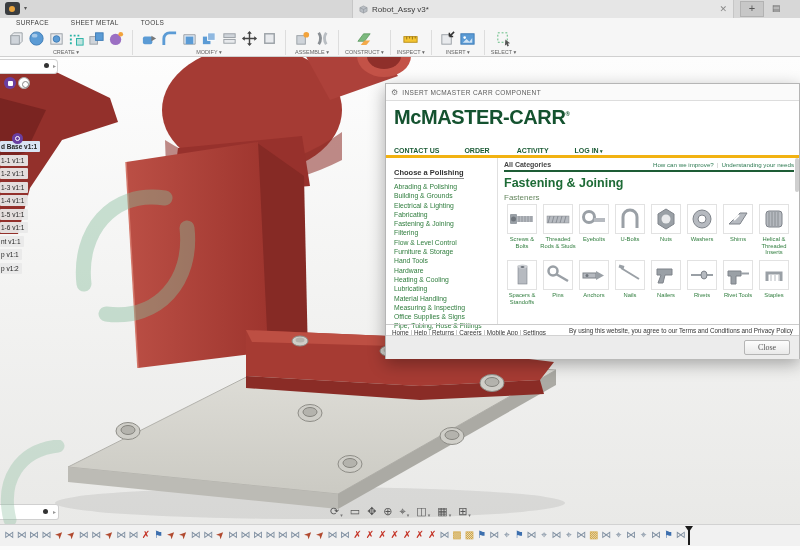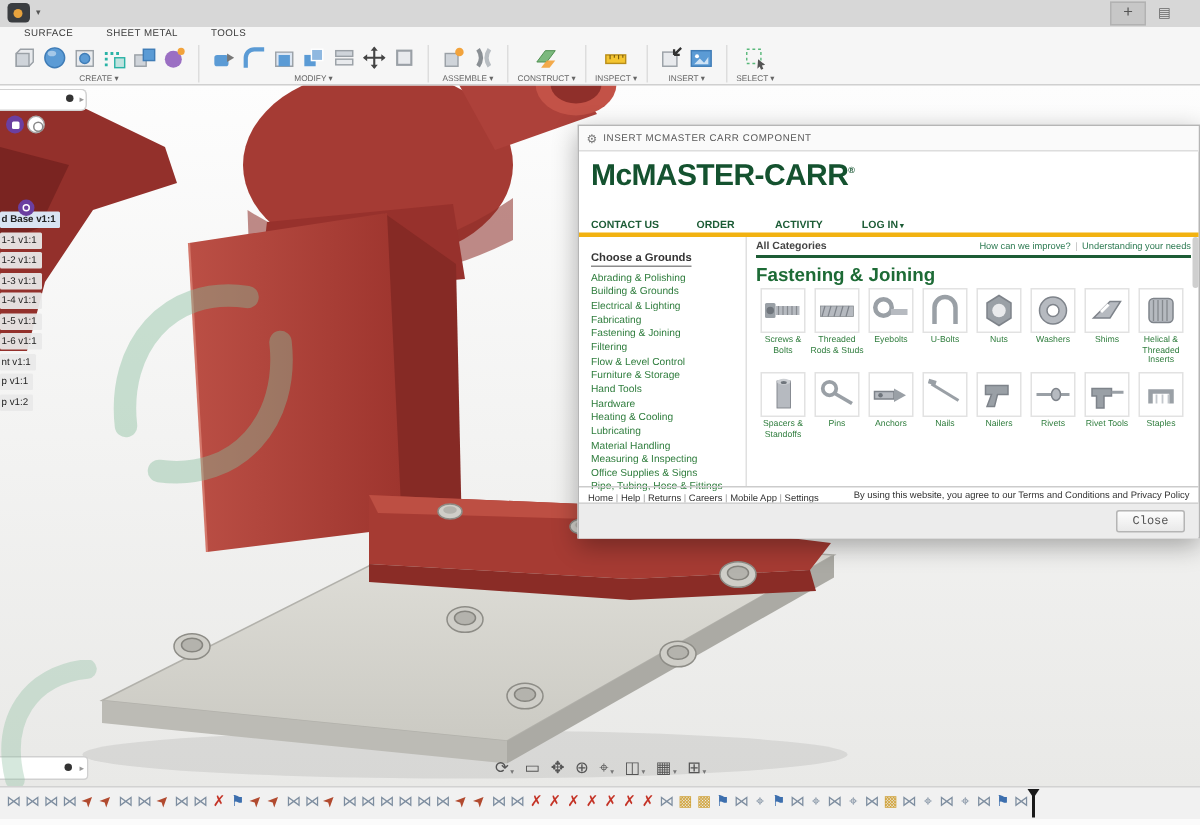--- a/index.html
+++ b/index.html
@@ -77,21 +77,21 @@
   .ptile{text-align:center;}
   .picon{width:30px;height:30px;margin:0 auto;border:1px solid #e2e2e2;box-sizing:border-box;display:flex;align-items:center;justify-content:center;background:#fff;}
   .picon svg{width:26px;height:26px;}
   .plabel{font-size:5.8px;line-height:6.6px;color:#2f7d3d;margin-top:2px;}
   #scrollthumb{position:absolute;right:0;top:0;width:4px;height:34px;background:#cfcfcf;border-radius:2px;}
   #dlgfooter{position:absolute;left:0;top:240px;width:100%;height:11px;border-top:1px solid #ccc;display:flex;align-items:center;padding:0 6px;box-sizing:border-box;}
   .flink{font-size:6.3px;color:#333;}
   .flink+.flink::before{content:" | ";color:#999;}
   #legal{margin-left:auto;font-size:6.3px;color:#333;}
   #dlgstrip{position:absolute;left:0;top:251px;width:100%;height:23px;background:#ececec;border-top:1px solid #d2d2d2;}
-  #closebtn{position:absolute;right:9px;top:4px;width:46px;height:15px;font-size:8px;color:#555;background:linear-gradient(#fdfdfd,#e9e9e9);border:1px solid #b5b5b5;border-radius:2px;font-family:Liberation Mono, monospace;}
+  #closebtn{position:absolute;right:9px;top:4px;width:46px;height:15px;font-size:8px;color:#555;background:linear-gradient(#fdfdfd,#e9e9e9);border:1px solid #b5b5b5;border-radius:2px;font-family:Liberation Serif, serif;}
   
   #viewbar{position:absolute;left:330px;top:505px;display:flex;gap:7px;align-items:center;z-index:25;}
   .vitem{font-size:11px;color:#555;display:flex;align-items:flex-end;}
   .vitem .caret{font-size:5px;color:#777;margin-left:1px;}
   #commentbar{position:absolute;left:0;top:504px;width:58px;height:14px;background:#fff;border:1px solid #d0d0d0;border-left:none;border-radius:0 3px 3px 0;z-index:25;}
   #commentbar .dot{position:absolute;right:10px;top:4px;width:5px;height:5px;border-radius:50%;background:#333;}
   #commentbar .arr{position:absolute;right:2px;top:3px;font-size:6px;color:#999;}
   #timeline{position:absolute;left:0;top:524px;width:800px;height:22px;background:#f1f1f1;border-top:1px solid #d2d2d2;z-index:40;box-sizing:border-box;}
   #tlicons{position:absolute;left:3px;top:3px;display:flex;}
   .tli{width:12.45px;text-align:center;font-size:10px;line-height:13px;}
@@ -182,20 +182,28 @@
       <div class="chip">1-6 v1:1</div>
       <div class="chip">nt v1:1</div>
       <div class="chip">p v1:1</div>
       <div class="chip">p v1:2</div>
     </div>
   <div id="chipicon"></div>
 
   <div id="titlebar">
     <div id="homebtn"></div>
     <span id="homecaret">▾</span>
+    <div id="doctab">
+      <svg class="cube" viewBox="0 0 10 10">
+          <path d="M1 3 L5 1 L9 3 L9 7 L5 9 L1 7 Z" fill="#b9bec4" stroke="#8a8f95" stroke-width=".6"></path>
+          <path d="M1 3 L5 5 L9 3 M5 5 L5 9" stroke="#8a8f95" stroke-width=".6" fill="none"></path>
+        </svg>
+      <span class="ttl">Robot_Assy v3*</span>
+      <span class="x">✕</span>
+    </div>
     <div id="plusbtn">+</div>
     <span id="panelbtn">▤</span>
   </div>
 
   <div id="ribbon">
     <div id="ribbontabs">
         <span class="rtab">SURFACE</span>
         <span class="rtab">SHEET METAL</span>
         <span class="rtab">TOOLS</span>
       </div>
@@ -371,21 +379,21 @@
     <div id="logo"><span>McMASTER-CARR</span><sup>®</sup></div>
     <div id="mcnav">
         <span class="mclink" style="margin-right: 25px;">CONTACT US</span>
         <span class="mclink" style="margin-right: 27px;">ORDER</span>
         <span class="mclink" style="margin-right: 26px;">ACTIVITY</span>
         <span class="mclink" style="margin-right: 0px;">LOG IN<span class="caret"> ▾</span></span>
       </div>
     <div id="yellowbar"></div>
     <div id="dlgbody">
       <div id="sidebar">
-        <h3>Choose a Grounds</h3>
+        <h3>Choose a Polishing</h3>
         <div id="catlist">
             <div class="cat">Abrading &amp; Polishing</div>
             <div class="cat">Building &amp; Grounds</div>
             <div class="cat">Electrical &amp; Lighting</div>
             <div class="cat">Fabricating</div>
             <div class="cat">Fastening &amp; Joining</div>
             <div class="cat">Filtering</div>
             <div class="cat">Flow &amp; Level Control</div>
             <div class="cat">Furniture &amp; Storage</div>
             <div class="cat">Hand Tools</div>
@@ -401,20 +409,21 @@
       <div id="main">
         <div id="crumbrow">
           <span id="crumb">All Categories</span>
           <span id="helplinks">
               <span>How can we improve?</span>
               <span class="vbar">|</span>
               <span>Understanding your needs</span>
             </span>
         </div>
         <div id="pagetitle">Fastening &amp; Joining</div>
+        <div id="sectionttl">Fasteners</div>
         <div id="pgrid">
             <div class="ptile">
               <div class="picon">
                 <svg viewBox="0 0 26 26">
                   <rect x="1" y="8" width="7" height="10" rx="1" fill="#9aa0a6"></rect>
                   <circle cx="4.5" cy="13" r="2.5" fill="#6f757c"></circle>
                   <rect x="8" y="10" width="16" height="6" fill="#b6bac0"></rect>
                   <path d="M10 10 v6 M13 10 v6 M16 10 v6 M19 10 v6 M22 10 v6" stroke="#868a8f" stroke-width=".8"></path>
                 </svg>
               </div>

